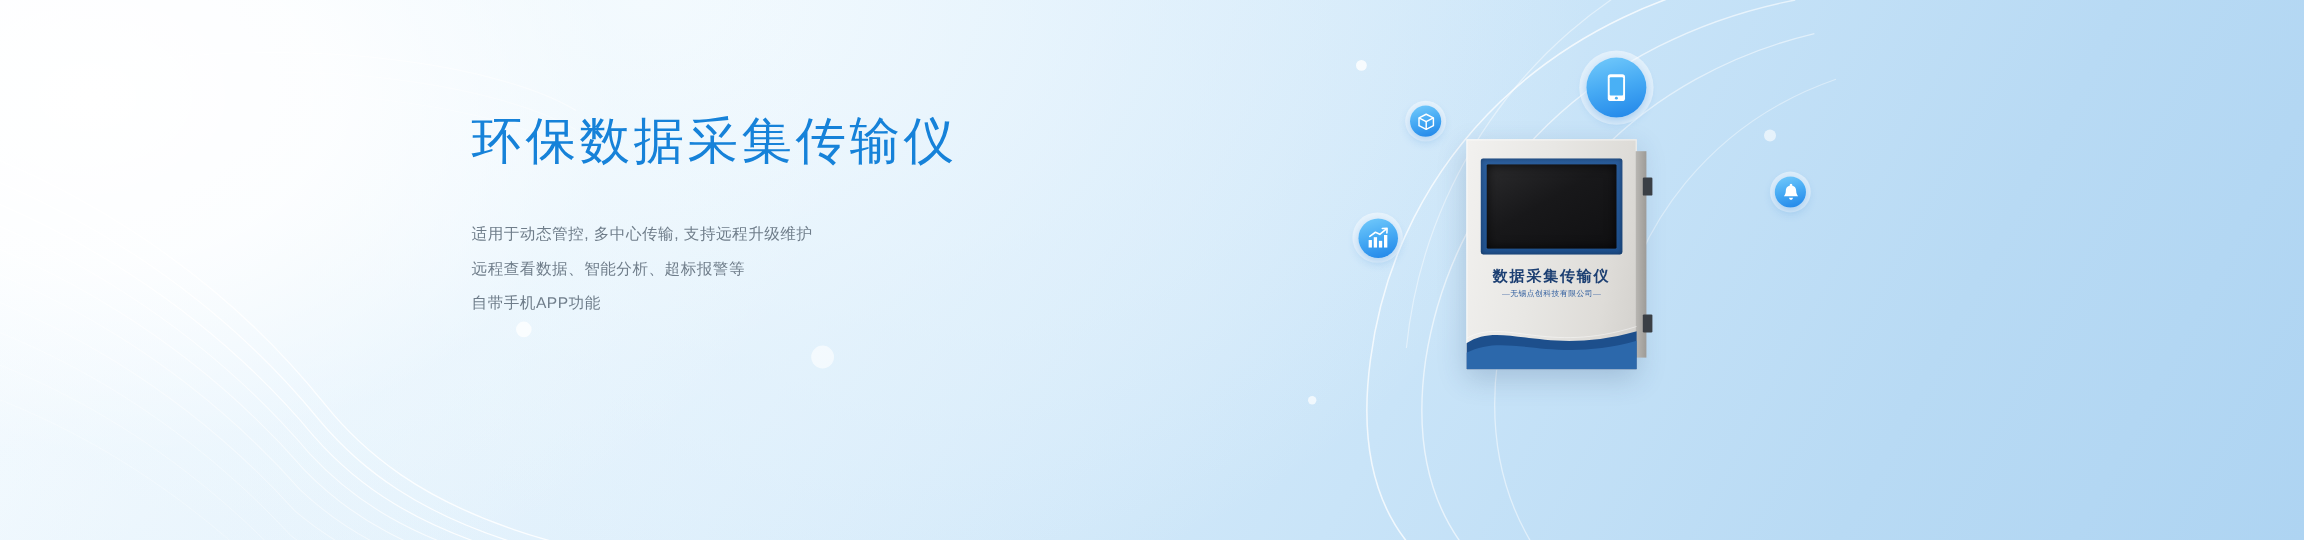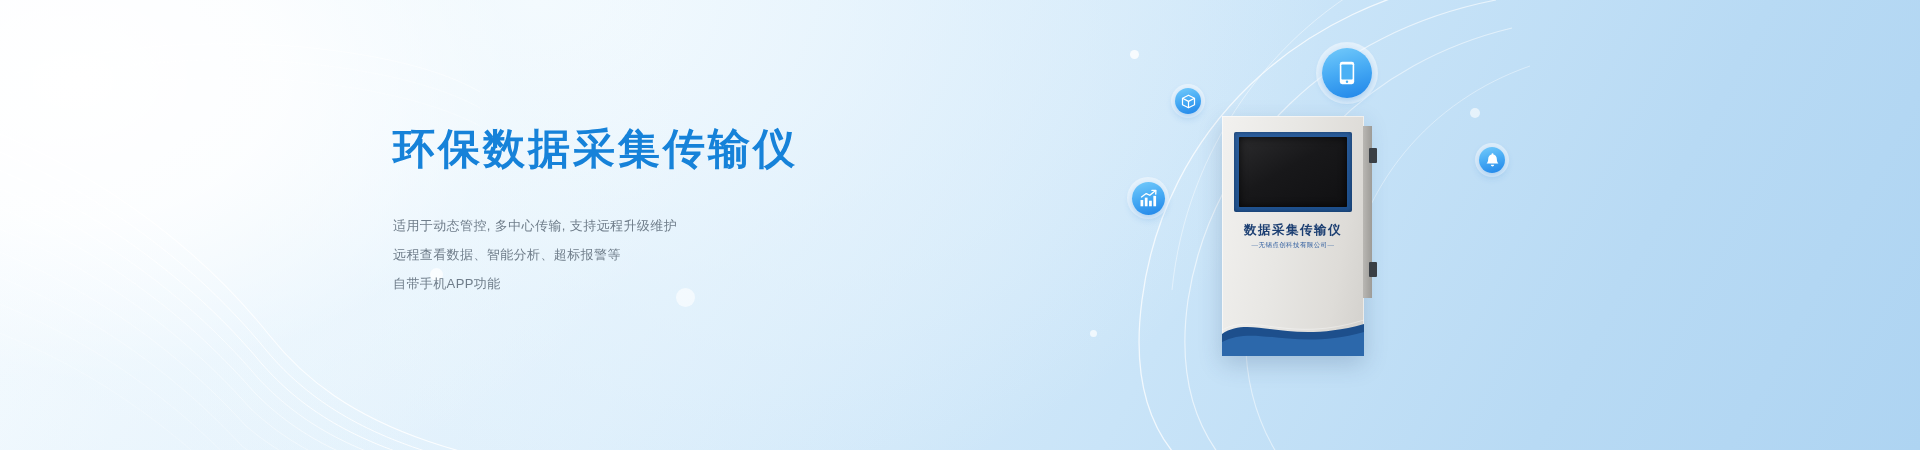--- a/index.html
+++ b/index.html
@@ -26,21 +26,21 @@
   .b1{width:13px;height:13px;left:430px;top:268px;background:rgba(255,255,255,0.75);}
   .b2{width:19px;height:19px;left:676px;top:288px;background:rgba(255,255,255,0.6);}
   .b3{width:9px;height:9px;left:1130px;top:50px;background:rgba(255,255,255,0.8);}
   .b4{width:7px;height:7px;left:1090px;top:330px;background:rgba(255,255,255,0.7);}
   .b5{width:10px;height:10px;left:1470px;top:108px;background:rgba(255,255,255,0.6);}
 
   
   .copy{position:absolute;left:393px;top:94px;width:620px;}
   .headline{
     font-size:42px;line-height:1.16;letter-spacing:3px;
-    color:#1682d9;font-weight:700;white-space:nowrap;margin-top:31px;
+    color:#1682d9;font-weight:400;white-space:nowrap;
   }
   .sublist{margin-top:37px;}
   .subline{
     font-size:13px;line-height:29px;letter-spacing:0.4px;
     color:#6f7d8a;white-space:nowrap;
   }
 
   
   .orbit{position:absolute;left:1060px;top:-30px;width:560px;height:500px;pointer-events:none;}
 
@@ -58,21 +58,21 @@
   .n-phone{width:62px;height:62px;left:1316px;top:42px;}
   .n-phone .core{width:50px;height:50px;}
   .n-cube{width:34px;height:34px;left:1171px;top:84px;}
   .n-cube .core{width:26px;height:26px;}
   .n-chart{width:42px;height:42px;left:1127px;top:177px;}
   .n-chart .core{width:33px;height:33px;}
   .n-bell{width:34px;height:34px;left:1475px;top:143px;}
   .n-bell .core{width:26px;height:26px;}
 
   
-  .device{position:absolute;left:1222px;top:116px;width:142px;height:240px;}
+  .device{position:absolute;left:1222px;top:116px;width:142px;height:192px;}
   .dev-body{
     position:absolute;inset:0;
     background:linear-gradient(100deg,#f2f1ef 0%,#e8e7e4 42%,#dedcd8 78%,#d2d0cc 100%);
     box-shadow:0 8px 22px rgba(40,70,110,0.22), inset 0 0 0 1px rgba(255,255,255,0.55);
   }
   .dev-edge{
     position:absolute;right:-8px;top:10px;width:9px;height:172px;
     background:linear-gradient(90deg,#b9b7b3,#9d9b97);
   }
   .dev-tab{position:absolute;right:-13px;width:8px;height:15px;background:#3a3f45;border-radius:1px;}

